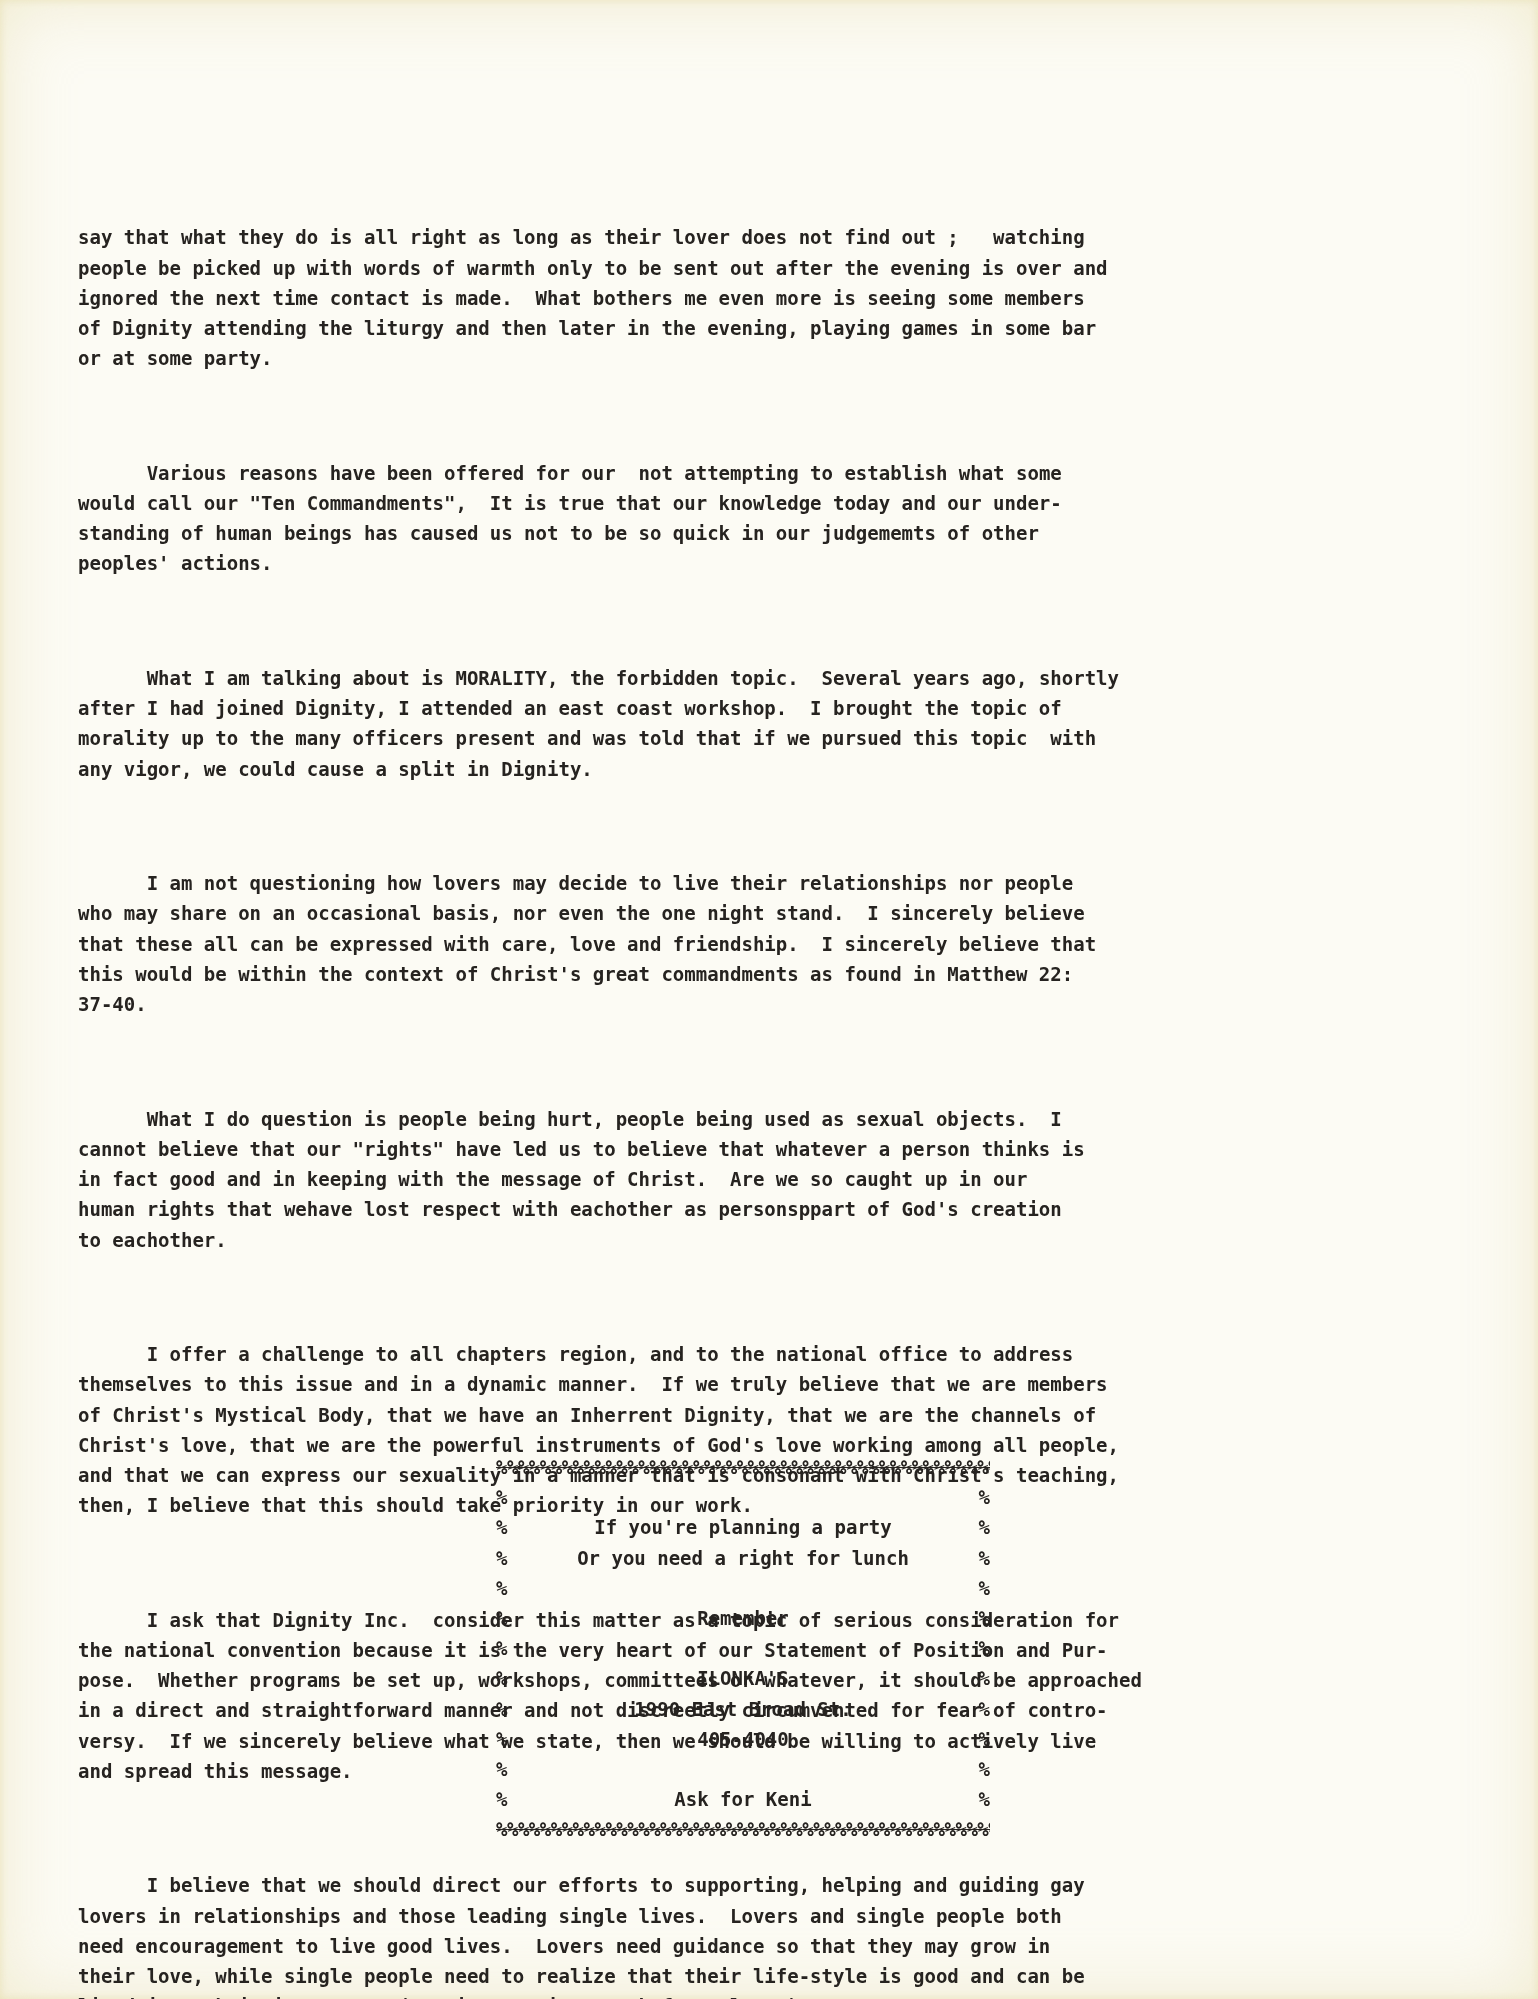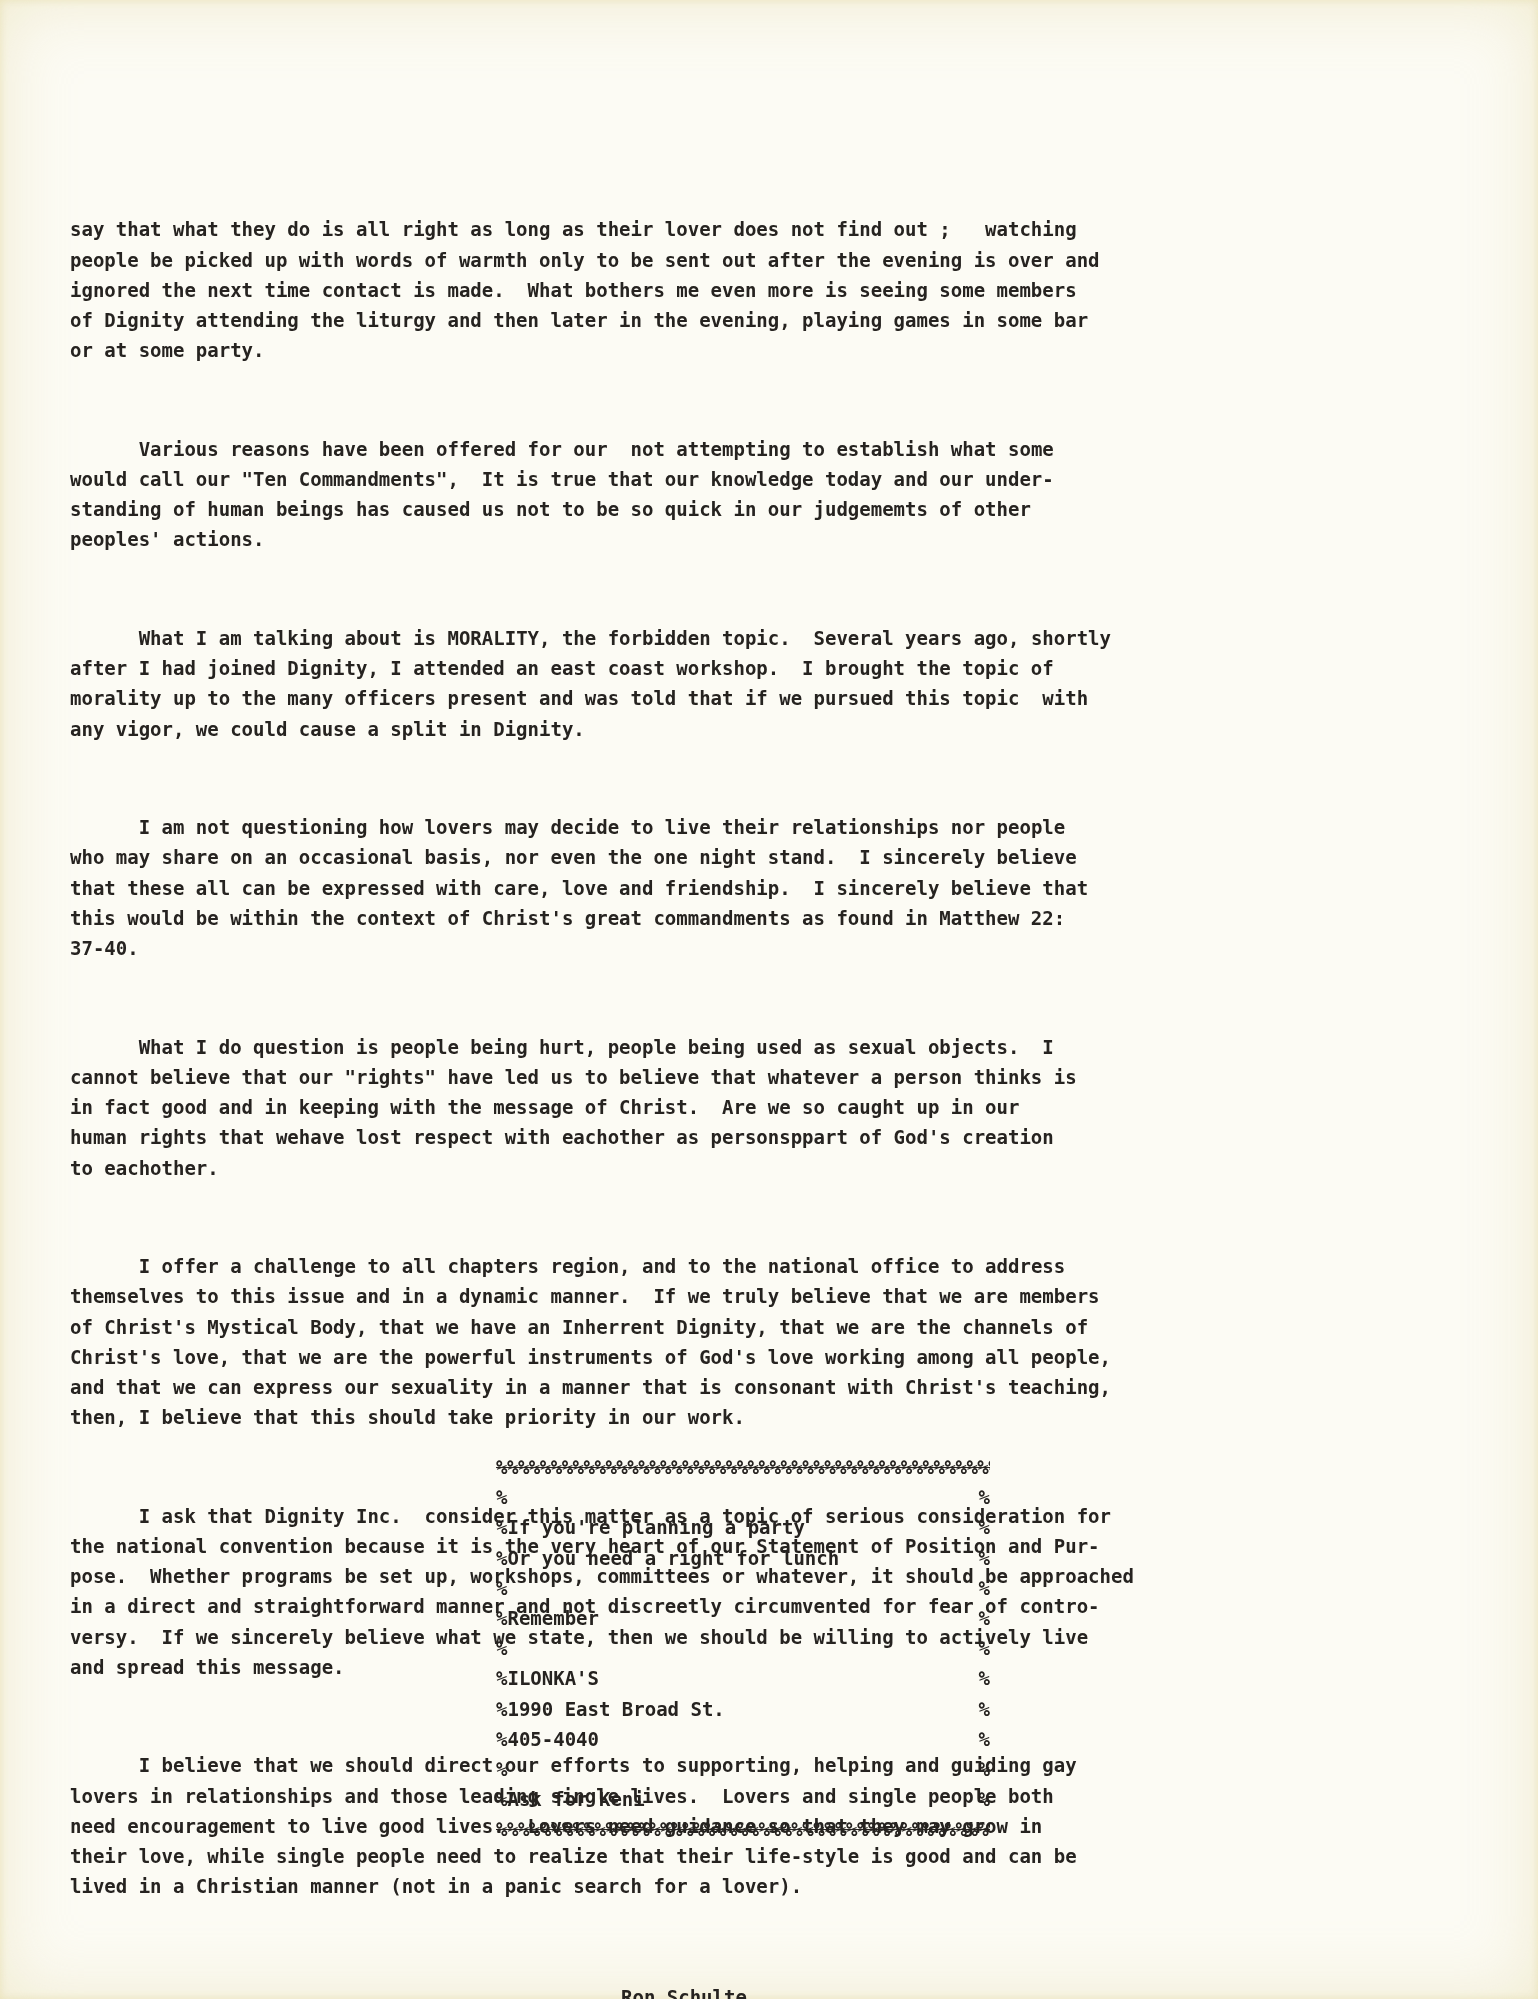--- a/index.html
+++ b/index.html
@@ -17,41 +17,41 @@
   }
   .doc-text {
     position:absolute;
     left:66px;
     top:150px;
     width:1140px;
     font-size:19px;
     line-height:30.2px;
     white-space:pre-wrap;
   }
-  .doc-text p { margin:4px; }
+  .doc-text p { margin:12px; }
   .signature-line { padding-left:555px;margin-top:16px; }
   .spacer-line { height:30.2px; }
   .ad-box {
     position:absolute;
     left:496px;
     top:1452px;
     width:494px;
     font-size:19px;
     line-height:30.2px;
   }
   .ad-border {
     white-space:nowrap;
     overflow:hidden;
     letter-spacing:-0.5px;
     text-decoration:line-through;
     height:30.2px;
   }
   .ad-row { display:flex; min-height:30.2px; }
   .ad-row .side { flex:0 0 auto; }
-  .ad-row .mid  { flex:1 1 auto; white-space:pre; }
+  .ad-row .mid  { flex:1 1 auto; text-align:center; white-space:pre; }
 </style>
 </head>
 <body>
 
 <div class="page">
 
   <div class="doc-text">
     <p>say that what they do is all right as long as their lover does not find out ;   watching
 people be picked up with words of warmth only to be sent out after the evening is over and
 ignored the next time contact is made.  What bothers me even more is seeing some members

